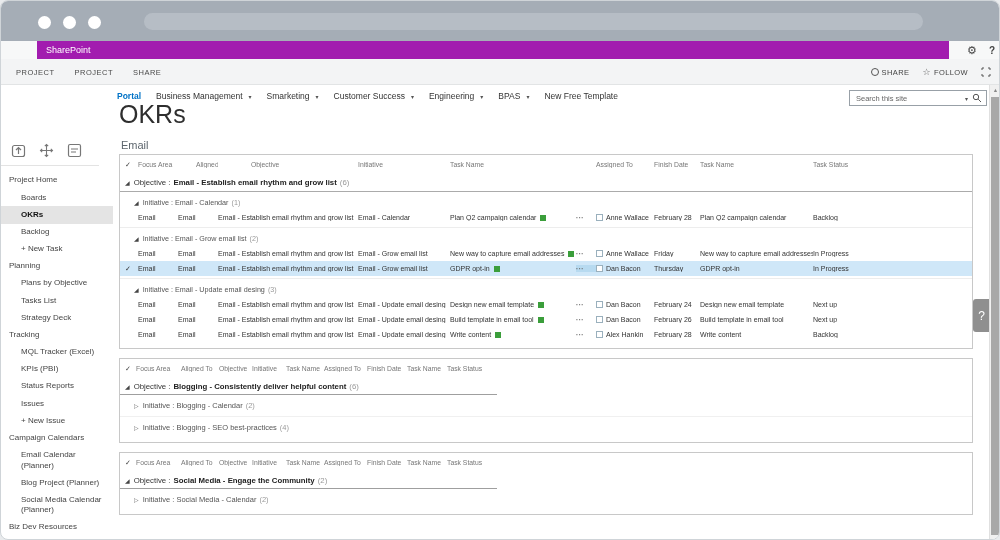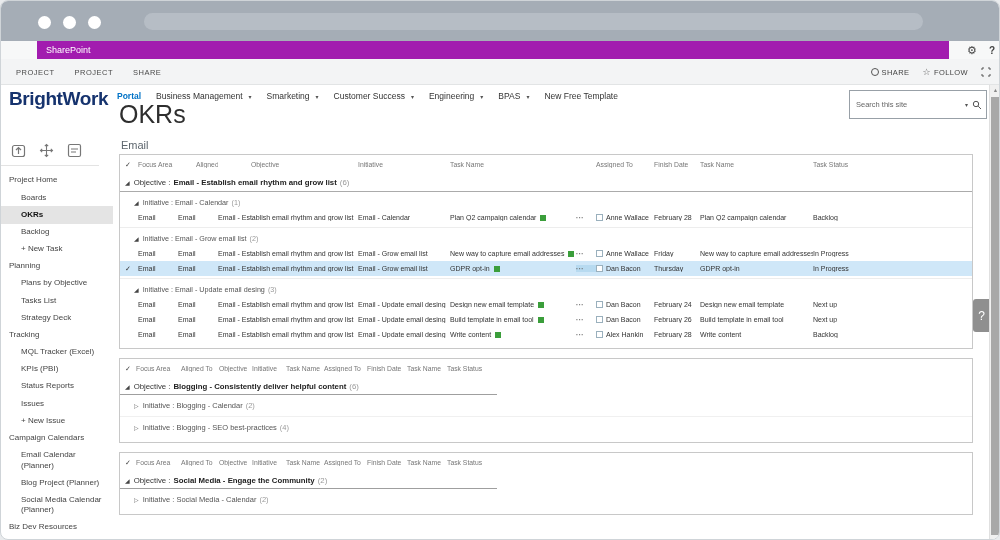--- a/index.html
+++ b/index.html
@@ -25,21 +25,21 @@
   .circle-ic{width:8px;height:8px;border:1px solid #555;border-radius:50%;display:inline-block;box-sizing:border-box;}
   .star-ic{font-size:9px;color:#555;}
   .focus-ic svg{display:block;}
 
   
   .logo{position:absolute;left:8px;top:87px;font-size:19px;font-weight:800;color:#16336e;letter-spacing:-.4px;}
   .topnav{position:absolute;left:116px;top:90px;display:flex;align-items:center;gap:15px;font-size:8.5px;color:#333;}
   .nav-link{display:flex;align-items:center;gap:6px;cursor:pointer;white-space:nowrap;}
   .nav-link.active{color:#0072c6;font-weight:bold;}
   .caret{font-size:6px;color:#555;}
-  .searchbox{position:absolute;left:848px;top:89px;width:138px;height:29px;border:1px solid #98a0a7;background:#fff;display:flex;align-items:center;padding:0 4px;box-sizing:border-box;gap:4px;}
+  .searchbox{position:absolute;left:848px;top:89px;width:138px;height:16px;border:1px solid #98a0a7;background:#fff;display:flex;align-items:center;padding:0 4px;box-sizing:border-box;gap:4px;}
   .searchbox input{border:0;outline:none;flex:1;font-size:7.5px;font-family:"Liberation Sans",sans-serif;color:#333;min-width:0;background:transparent;}
   .searchbox input::placeholder{color:#666;}
   .search-caret{font-size:6px;color:#555;}
   .pagetitle{position:absolute;left:118px;top:99px;font-size:25px;font-weight:300;color:#2e2e2e;}
 
   
   .sidebar{position:absolute;left:0;top:136px;width:112px;}
   .side-icons{display:flex;gap:13px;padding:6px 0 7px 10px;border-bottom:1px solid #e3e3e3;margin-right:14px;}
   .side-icons svg{display:block;}
   .nav-list{padding-top:6px;}
@@ -128,21 +128,20 @@
         <span>FOLLOW</span>
       </span>
       <span class="rib-ic focus-ic">
         <svg width="10" height="10" viewBox="0 0 10 10">
           <path d="M1 3V1h2 M7 1h2v2 M9 7v2H7 M3 9H1V7" fill="none" stroke="#555" stroke-width="1"></path>
         </svg>
       </span>
     </div>
   </div>
 
-  <div class="logo">BrightWork</div>
   <div class="topnav">
       <div class="nav-link active">
         <span>Portal</span>
       </div>
       <div class="nav-link">
         <span>Business Management</span>
         <span class="caret">▾</span>
       </div>
       <div class="nav-link">
         <span>Smarketing</span>

